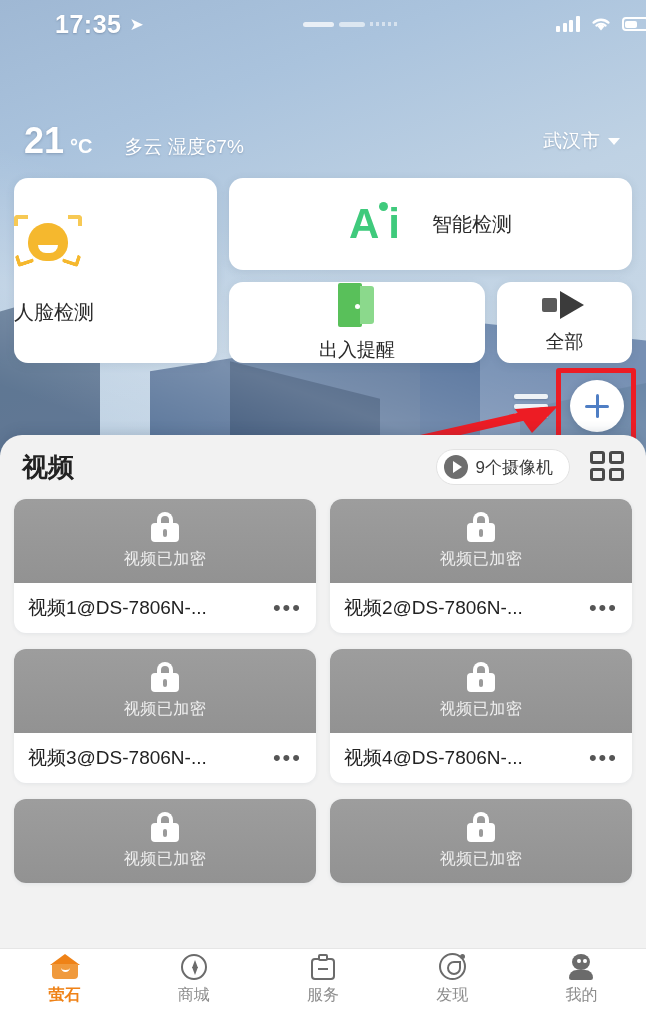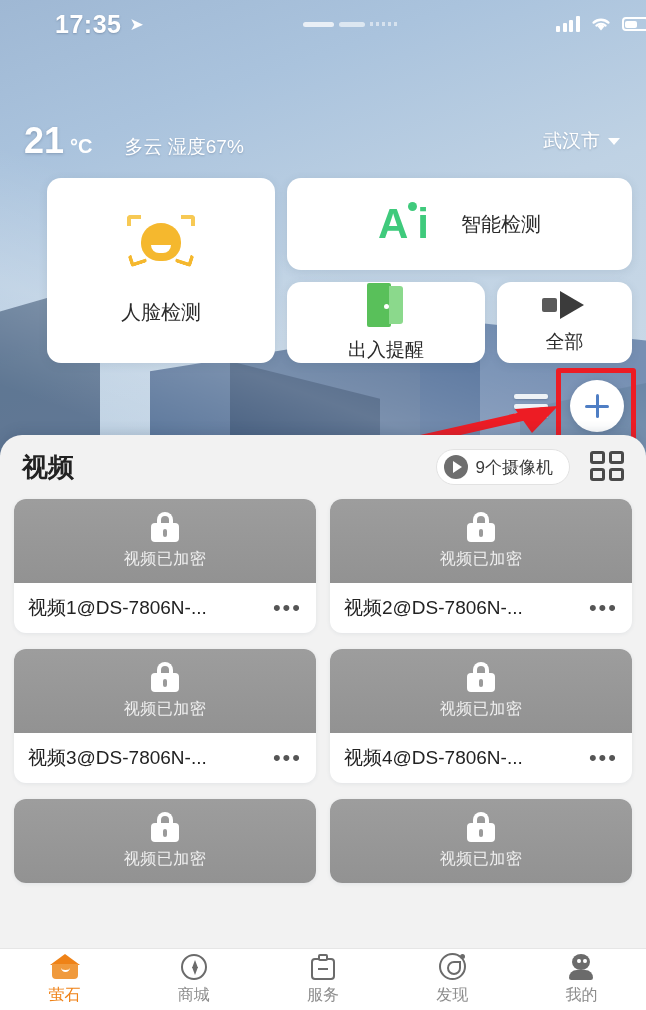--- a/index.html
+++ b/index.html
@@ -66,21 +66,21 @@
   .weather { position:absolute; left:24px; top:120px; display:flex; align-items:baseline; gap:4px; color:#fff; }
   .w-temp { font-size:36px; font-weight:700; text-shadow:0 1px 3px rgba(60,80,110,.35); }
   .w-unit { font-size:20px; font-weight:600; margin-left:2px; }
   .w-desc { font-size:19px; margin-left:28px; font-weight:500; text-shadow:0 1px 2px rgba(60,80,110,.3); }
   .city { position:absolute; right:26px; top:128px; color:#fff; font-size:19px; display:flex; align-items:center; gap:8px; text-shadow:0 1px 2px rgba(60,80,110,.3);}
   .caret-d { width:0;height:0;border-left:6px solid transparent;border-right:6px solid transparent;border-top:7px solid #fff; }
 
   
   .features { position:absolute; left:14px; top:178px; width:618px; height:185px; display:flex; gap:12px; }
   .card { background:#fff; border-radius:14px; box-shadow:0 2px 10px rgba(60,80,110,.12); }
-  .card-face { width:228px; display:flex; flex-direction:column; align-items:center; justify-content:center; gap:22px;margin-left:33px; }
+  .card-face { width:203px; display:flex; flex-direction:column; justify-content:center; gap:22px; }
   .right-col { flex:1; display:flex; flex-direction:column; gap:12px; }
   .card-ai { height:92px; display:flex; align-items:center; justify-content:center; gap:34px; }
   .row2 { flex:1; display:flex; gap:12px; }
   .card-door,.card-all { flex:1; display:flex; flex-direction:column; align-items:center; justify-content:center; gap:10px; }
   .card-all { flex:0 0 135px; }
   .c-label { font-size:20px; color:#2b2b2b; font-weight:500; }
   .c-label-sm { font-size:19px; color:#2b2b2b; font-weight:500; }
 
   .ico-face { width:68px; height:62px; position:relative; }
   .ico-face .head { position:absolute; left:14px; top:8px; width:40px; height:38px; background:#f5b82e; border-radius:50% 50% 46% 46%; }
@@ -138,21 +138,21 @@
   .lock .kh { position:absolute; left:12px; top:17px; width:4px; height:8px; background:#9a9a9a; border-radius:2px; }
   .vthumb span { color:#f0f0f0; font-size:16px; letter-spacing:.5px; }
   .vmeta { height:50px; display:flex; align-items:center; justify-content:space-between; padding:0 14px; }
   .vname { font-size:19px; color:#222; white-space:nowrap; overflow:hidden; }
   .dots { font-size:22px; color:#555; letter-spacing:2px; line-height:1; }
 
   
   .tabbar { position:absolute; left:0; bottom:0; width:646px; height:62px; background:#fff; border-top:1px solid #e6e6e6; display:flex; }
   .tab { flex:1; display:flex; flex-direction:column; align-items:center; justify-content:center; gap:5px; }
   .tab-label { font-size:16px; color:#8d8d8d; }
-  .tab.active .tab-label { color:#ef8217; font-weight:400; }
+  .tab.active .tab-label { color:#ef8217; font-weight:700; }
   .tabico { height:26px; display:flex; align-items:center; justify-content:center; }
 
   .i-home { width:30px; height:25px; position:relative; }
   .i-home .roof { position:absolute; left:0; top:0; width:0;height:0; border-left:15px solid transparent;border-right:15px solid transparent;border-bottom:11px solid #ef8217;}
   .i-home .base { position:absolute; left:2px; top:10px; width:26px; height:15px; background:#f09a3d; border-radius:0 0 4px 4px; }
   .i-home .sm { position:absolute; left:11px; top:13px; width:9px; height:5px; border-bottom:2.5px solid #fff; border-radius:0 0 6px 6px; }
 
   .i-bolt { width:26px;height:26px;border:2.5px solid #6b6b6b;border-radius:50%;position:relative;}
   .i-bolt::after{content:"";position:absolute;left:9px;top:4px;width:0;height:0;border-left:3px solid transparent;border-right:3px solid transparent;border-bottom:8px solid #6b6b6b;}
   .i-bolt::before{content:"";position:absolute;left:9px;top:11px;width:0;height:0;border-left:3px solid transparent;border-right:3px solid transparent;border-top:8px solid #6b6b6b;}

